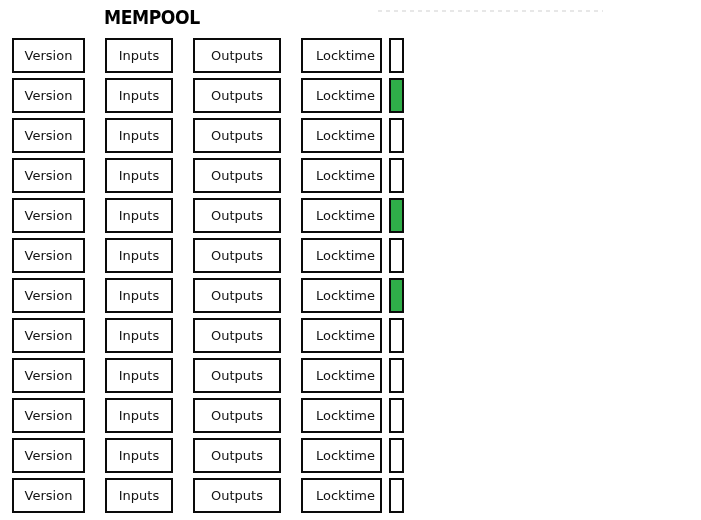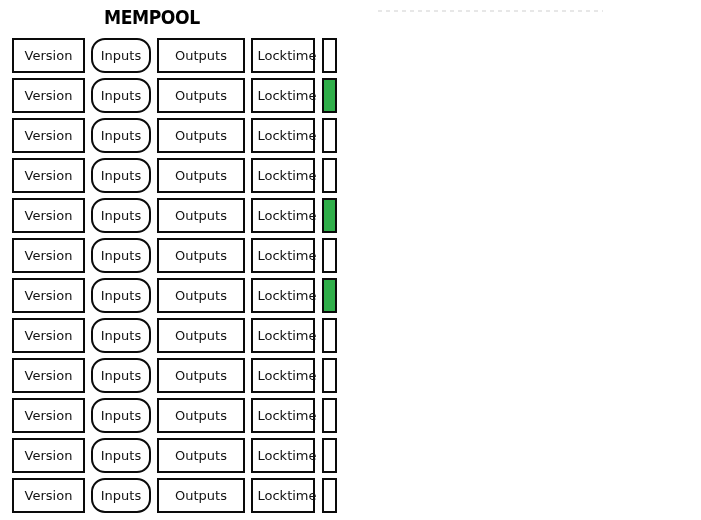--- a/index.html
+++ b/index.html
@@ -53,27 +53,27 @@
   }
   .field {
     box-sizing: border-box;
     border: 2px solid #0a0a0a;
     background: #ffffff;
     display: flex;
     align-items: center;
     justify-content: center;
     font-size: 13px;
     line-height: 1;
-    margin-right: 6px;
+    margin-right: 20px;
     white-space: nowrap;
   }
   .field.f0 { width: 73px; }
-  .field.f1 { width: 60px; border-radius: 14px; }
+  .field.f1 { width: 68px; }
   .field.f2 { width: 88px; }
-  .field.f3 { width: 64px; margin-right: 0; padding-left: 8px; }
+  .field.f3 { width: 81px; margin-right: 0; padding-left: 8px; }
   .status-box {
     box-sizing: border-box;
     width: 15px;
     margin-left: 7px;
     border: 2px solid #0a0a0a;
     background: #ffffff;
   }
 </style>
 </head>
 <body>

